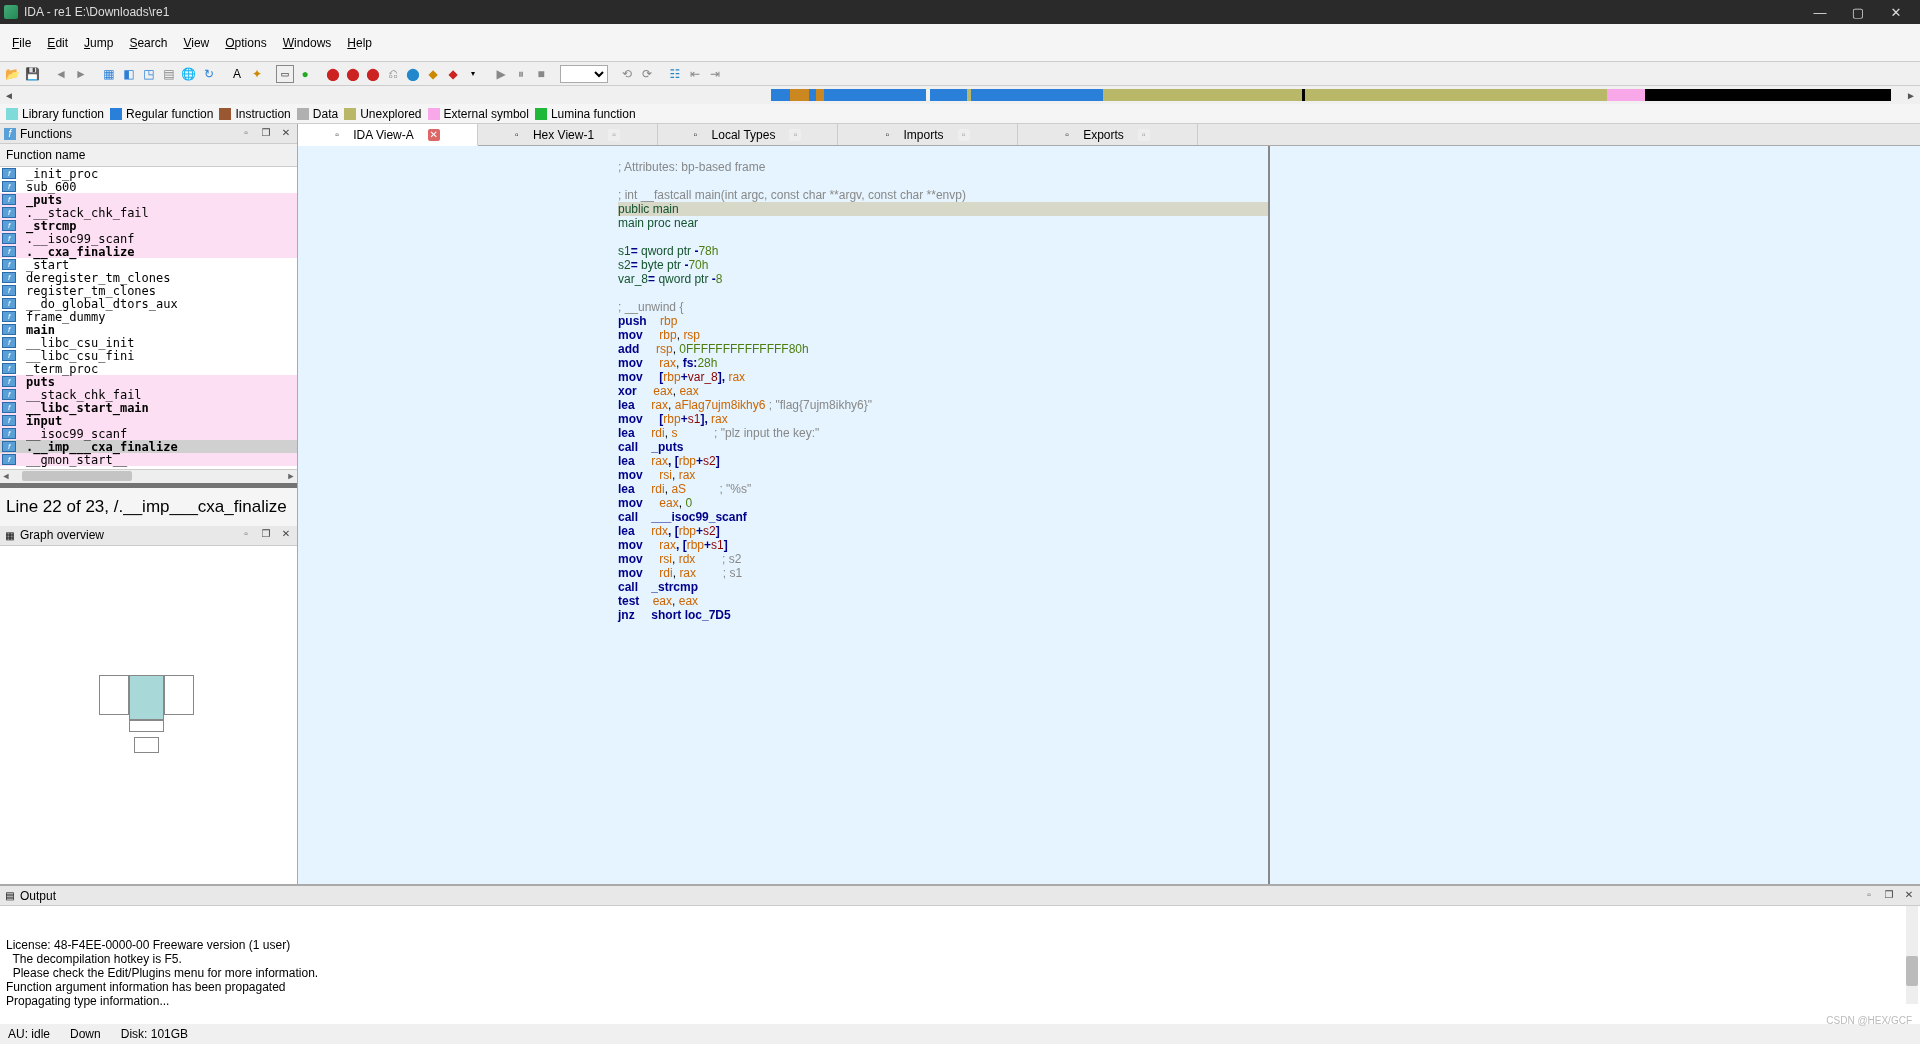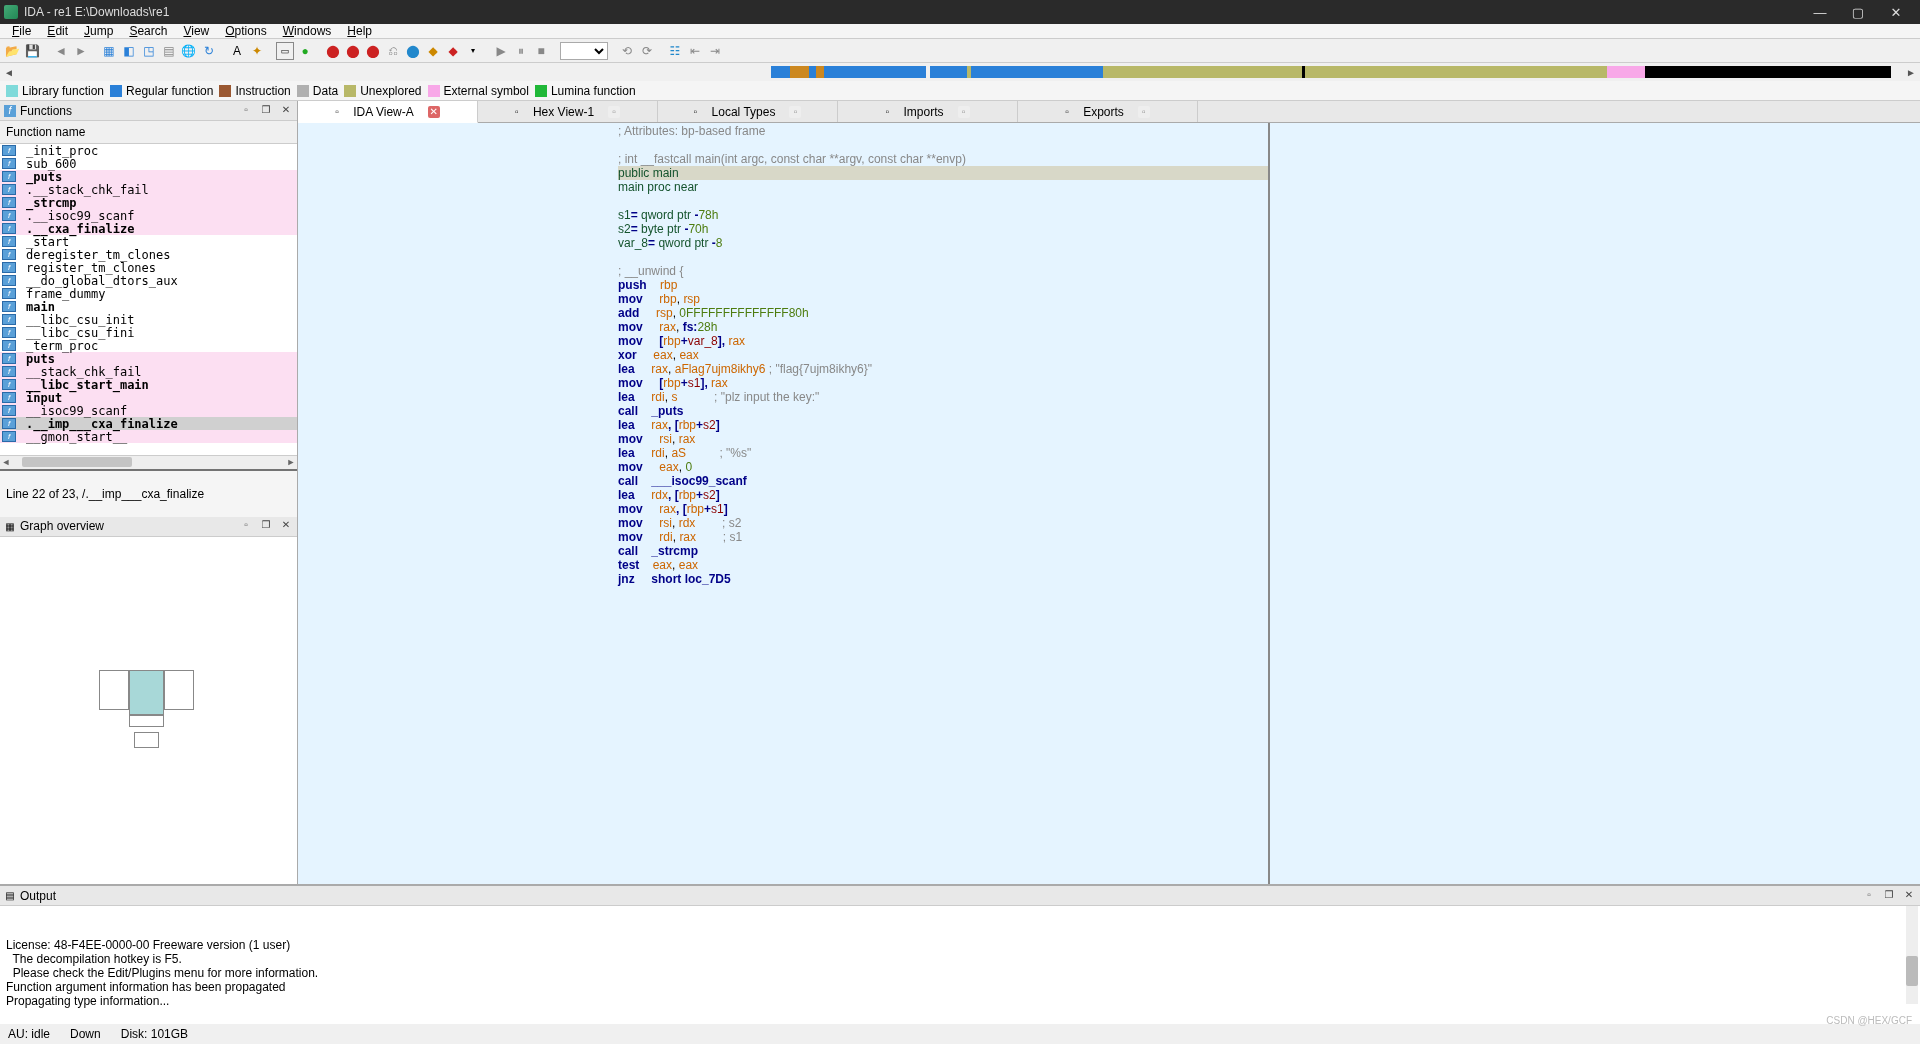--- a/index.html
+++ b/index.html
@@ -2,21 +2,21 @@
 <html><head>
 <meta charset="utf-8">
 <style>
 * { margin: 0; padding: 0; box-sizing: border-box; font-family: "Segoe UI", Tahoma, sans-serif; font-size: 12px; }
 body { background: #f0f0f0; width: 1920px; height: 1044px; overflow: hidden; display: flex; flex-direction: column; }
 .titlebar { background: #2a2a2a; color: #ddd; height: 24px; display: flex; align-items: center; padding: 0 4px; }
 .titlebar-icon { width: 14px; height: 14px; background: linear-gradient(135deg,#4a7,#285); margin-right: 6px; border-radius: 2px;}
 .titlebar-text { flex: 1; font-size: 12px; }
 .titlebar-btns { display: flex; gap: 18px; padding: 0 10px; }
 .titlebar-btn { color: #ddd; cursor: pointer; font-size: 13px; width: 20px; text-align:center;}
-.menubar { background: #f5f5f5; height: 15px; display: flex; align-items: center; padding: 0 4px; border-bottom: 1px solid #ccc; }
+.menubar { background: #f5f5f5; height: 38px; display: flex; align-items: center; padding: 0 4px; border-bottom: 1px solid #ccc; }
 .menu-item { padding: 2px 8px; cursor: pointer; }
 .menu-item .underline { text-decoration: underline; }
 .toolbar { background: #f0f0f0; height: 24px; display: flex; align-items: center; padding: 2px 4px; gap: 2px; border-bottom: 1px solid #ccc; }
 .tbtn { width: 18px; height: 18px; display: inline-flex; align-items: center; justify-content: center; cursor: pointer; font-size: 12px; }
 .tsep { width: 6px; }
 .tb-select { width:48px; height:18px; border:1px solid #aaa; background:#fff;}
 .navbar { height: 18px; background: #f0f0f0; display: flex; align-items: center; padding: 0 4px; gap:2px;}
 .navbar .bar { flex: 1; height: 12px; display: flex; }
 .nav-seg { height: 100%; }
 .nav-arrow {width:10px; font-size:10px; color:#555; cursor:pointer;}
@@ -35,35 +35,35 @@
 .func-list { font-family: Consolas, monospace; font-size: 12px; overflow-y: auto; flex:1; }
 .func-row { display: flex; align-items: center; padding: 0px 2px; height:13px; cursor: pointer; white-space:nowrap;}
 .func-row.hl { background: #fcdff2; }
 .func-row.sel { background: #d0d0d0; }
 .func-fi { width: 14px; height: 11px; background: #5aa0d8; border:1px solid #2a6aa8; margin-right: 10px; font-size:8px; color:#fff; text-align:center; line-height:9px; font-style:italic;}
 .func-name { font-family: Consolas, monospace;}
 .func-name.bold { font-weight: bold; }
 .hscroll { height: 14px; background: #eee; display: flex; align-items: center; border-top:1px solid #ccc;}
 .hscroll-thumb { background: #c4c4c4; height: 10px; width: 110px; margin-left: 10px; border-radius:2px;}
 .hscroll-arr { width:12px; font-size:9px; text-align:center; color:#666;}
-.status-line { padding: 16px 6px; background: #f5f5f5; border-top: 2px solid #737373; font-size: 12px; }
+.status-line { padding: 9px 6px; background: #f5f5f5; border-top: 5px solid #737373; font-size: 17px; }
 .graph-body { flex: 1; background: #fff; display: flex; align-items: center; justify-content: center; position:relative;}
 .graph-box { position:relative; width:100px; height:80px;}
 .gnode { position:absolute; background:#fff; border:1px solid #888;}
 .gnode.sel { background:#a8d8d8;}
 .right-col { flex: 1; display: flex; flex-direction: column; min-width: 0; }
 .tabs { height: 22px; display: flex; background: #e8e8e8; border-bottom: 1px solid #aaa; }
 .tab { display: flex; align-items: center; padding: 0 10px; gap: 6px; border-right: 1px solid #ccc; cursor: pointer; min-width:180px; justify-content:center;}
 .tab.active { background: #fff; border-bottom:1px solid #fff; margin-bottom:-1px;}
 .tab-icon { width: 12px; height: 12px; font-size:10px;}
 .tab-close { width: 12px; height: 12px; font-size: 10px; color: #888; background:#eee; border-radius:2px; text-align:center; line-height:12px; margin-left:8px;}
 .tab.active .tab-close { background: #d66; color: #fff; }
 .disasm { flex: 1; background: #e5f4ff; font-family: Consolas, monospace; font-size: 13px; padding: 0; overflow: hidden; display:flex;}
 .disasm-gutter { width:320px; background:#e5f4ff;}
-.disasm-content { flex:1; background:#e5f4ff; padding-top:1px; border-right:2px solid #888; white-space:pre;}
+.disasm-content { flex:1; background:#e5f4ff; padding-top:14px; border-right:2px solid #888; white-space:pre;}
 .disasm-right { flex:1; background:#e5f4ff;}
 .c-gray { color: #888; }
 .c-blue { color: #14532d; }
 .c-navy { color: #000088; font-weight:bold;}
 .c-green { color: #4d7c0f; text-align: right; }
 .c-orange { color: #cc6600; }
 .c-red { color: #8b0000; }
 .disasm-status { height: 16px; background: #f5f5f5; padding: 1px 6px; font-family: Consolas, monospace; font-size: 12px; border-top: 1px solid #ccc; }
 .output-panel { height: 140px; display: flex; flex-direction: column; border-top: 2px solid #aaa; }
 .output-body { flex: 1; background: #fff; font-family: Consolas, monospace; font-size: 13px; padding: 2px 6px; overflow: hidden; white-space:pre; position:relative;}

